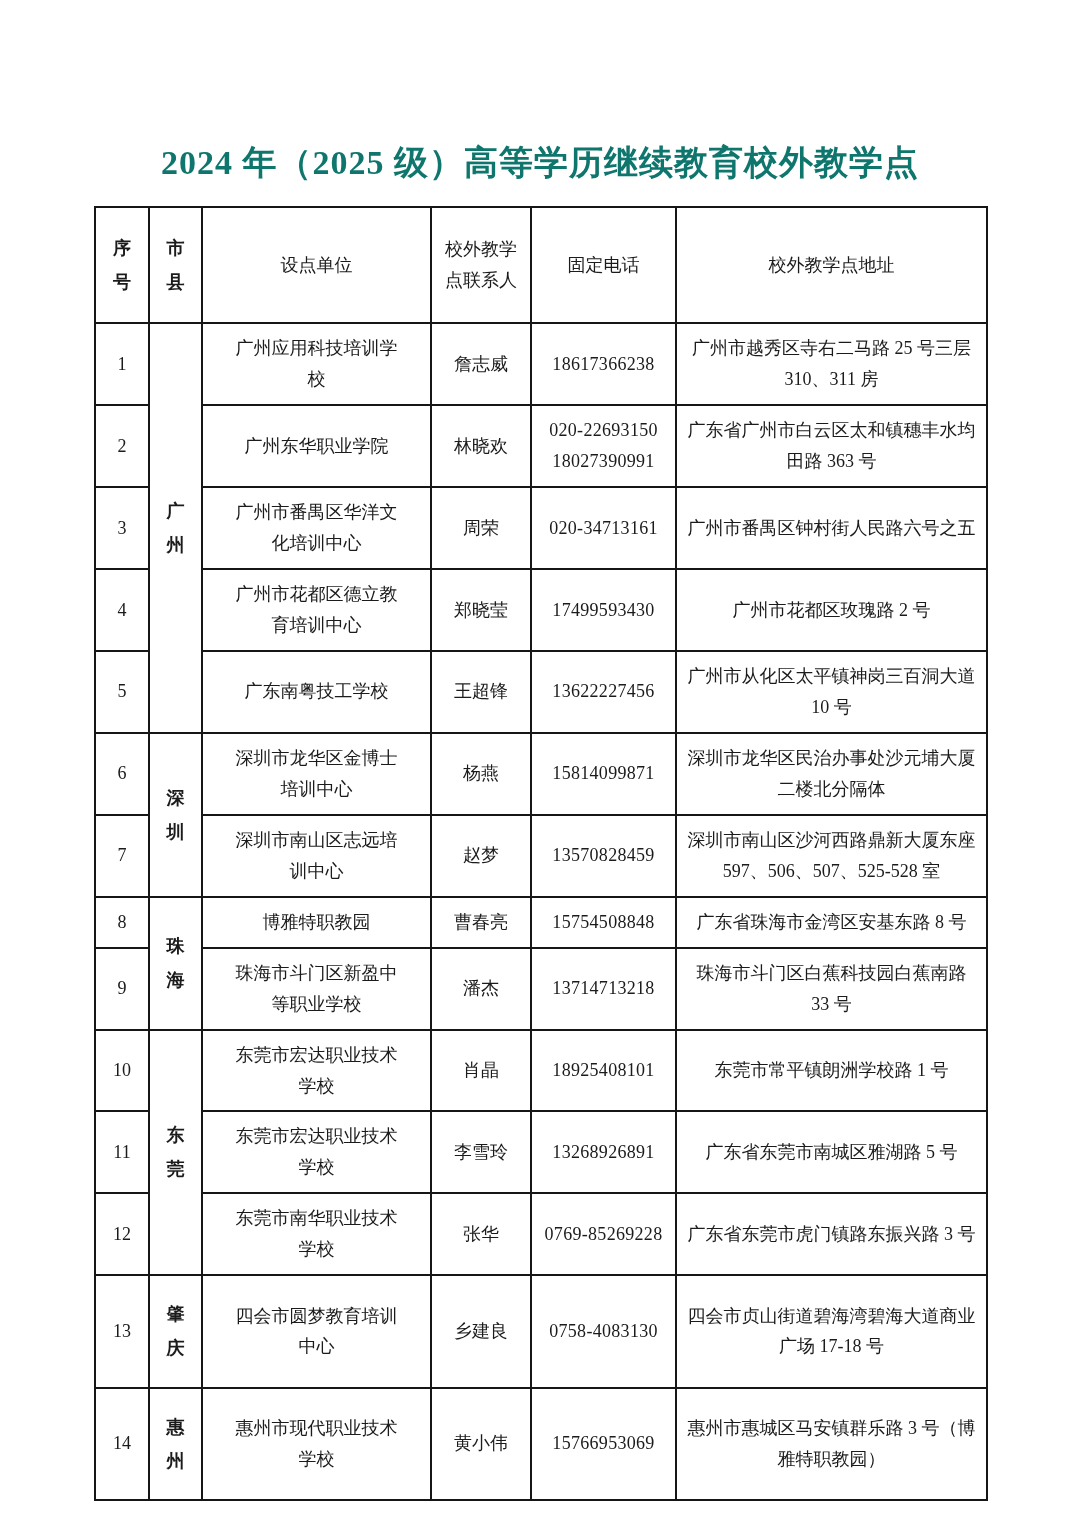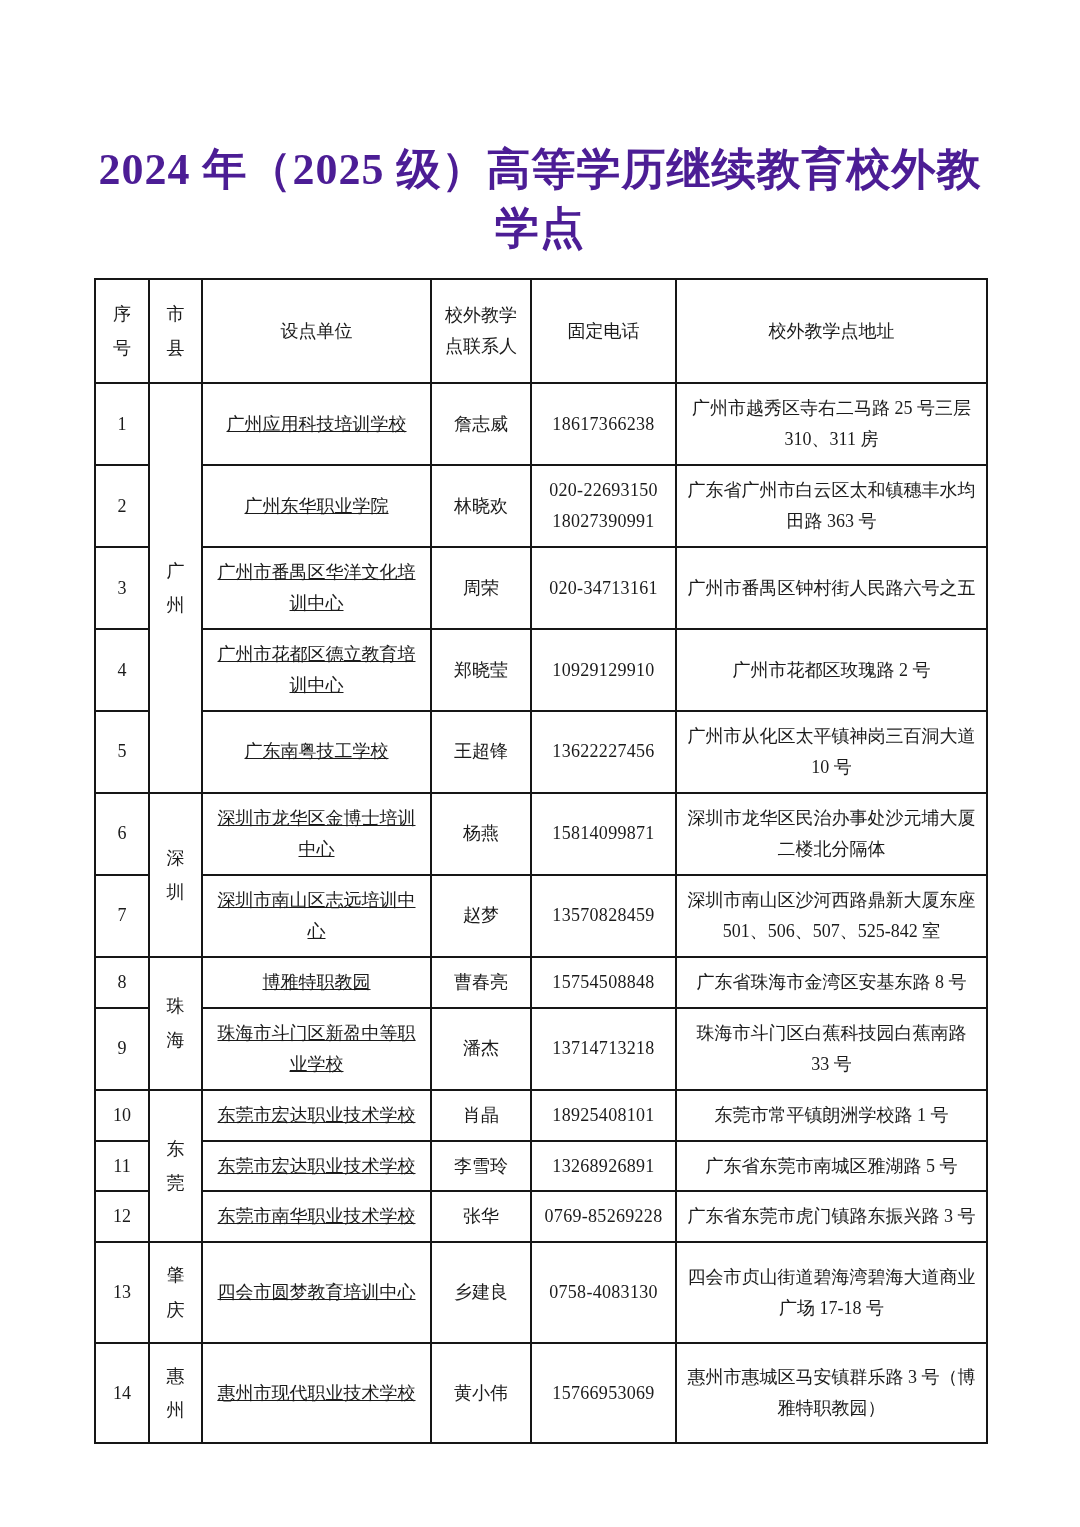--- a/index.html
+++ b/index.html
@@ -9,24 +9,24 @@
     background: #ffffff;
     color: #1b1b1b;
     font-family: "Liberation Serif", "DejaVu Serif", serif;
     overflow: hidden;
   }
   .page { position: relative; width: 1080px; height: 1527px; background: #ffffff; }
   .title {
     margin: 140px 0 0 94px;
     width: 892px;
     text-align: center;
-    font-size: 44px;
+    font-size: 34px;
     font-weight: 700;
     letter-spacing: 1px;
-    color: #4c1d95;
+    color: #0f766e;
   }
   table.main {
     margin: 20px 0 0 94px;
     width: 892px;
     border-collapse: collapse;
     table-layout: fixed;
   }
   th, td {
     border: 2px solid #161616;
     text-align: center;
@@ -34,34 +34,35 @@
     font-size: 18px;
     font-weight: normal;
     line-height: 1.72;
     padding: 9px 8px;
     color: #1b1b1b;
   }
   thead th { padding: 11px 4px; }
   
   .vert {
     width: 1.15em;
-    margin: 6px auto;
+    margin: 12px auto;
     word-break: break-all;
     line-height: 1.9;
     text-align: center;
+    font-weight: bold;
   }
   
   .wrap8 {
     width: 4.5em;
     margin: 7px auto;
     word-break: break-all;
     line-height: 1.72;
     text-align: center;
   }
-  td.unit { padding: 9px 10px; text-decoration: underline; }
+  td.unit { padding: 9px 28px; }
   td.phone { white-space: pre-line; letter-spacing: 0.3px; margin-left: 14px; }
   td.address { padding: 9px 10px; }
   td.seq { font-size: 18px; }
 </style>
 </head>
 <body>
 
 <div class="page">
 
   <h1 class="title">2024 年（2025 级）高等学历继续教育校外教学点</h1>
@@ -114,21 +115,21 @@
           <td class="seq">3</td>
           <td class="unit">广州市番禺区华洋文化培训中心</td>
           <td class="contact">周荣</td>
           <td class="phone">020-34713161</td>
           <td class="address">广州市番禺区钟村街人民路六号之五</td>
         </tr>
         <tr>
           <td class="seq">4</td>
           <td class="unit">广州市花都区德立教育培训中心</td>
           <td class="contact">郑晓莹</td>
-          <td class="phone">10929129910</td>
+          <td class="phone">17499593430</td>
           <td class="address">广州市花都区玫瑰路 2 号</td>
         </tr>
         <tr>
           <td class="seq">5</td>
           <td class="unit">广东南粤技工学校</td>
           <td class="contact">王超锋</td>
           <td class="phone">13622227456</td>
           <td class="address">广州市从化区太平镇神岗三百洞大道 10 号</td>
         </tr>
         <tr>
@@ -139,21 +140,21 @@
           <td class="unit">深圳市龙华区金博士培训中心</td>
           <td class="contact">杨燕</td>
           <td class="phone">15814099871</td>
           <td class="address">深圳市龙华区民治办事处沙元埔大厦二楼北分隔体</td>
         </tr>
         <tr>
           <td class="seq">7</td>
           <td class="unit">深圳市南山区志远培训中心</td>
           <td class="contact">赵梦</td>
           <td class="phone">13570828459</td>
-          <td class="address">深圳市南山区沙河西路鼎新大厦东座 501、506、507、525-842 室</td>
+          <td class="address">深圳市南山区沙河西路鼎新大厦东座 597、506、507、525-528 室</td>
         </tr>
         <tr>
           <td class="seq">8</td>
           <td rowspan="2">
             <div class="vert">珠海</div>
           </td>
           <td class="unit">博雅特职教园</td>
           <td class="contact">曹春亮</td>
           <td class="phone">15754508848</td>
           <td class="address">广东省珠海市金湾区安基东路 8 号</td>

